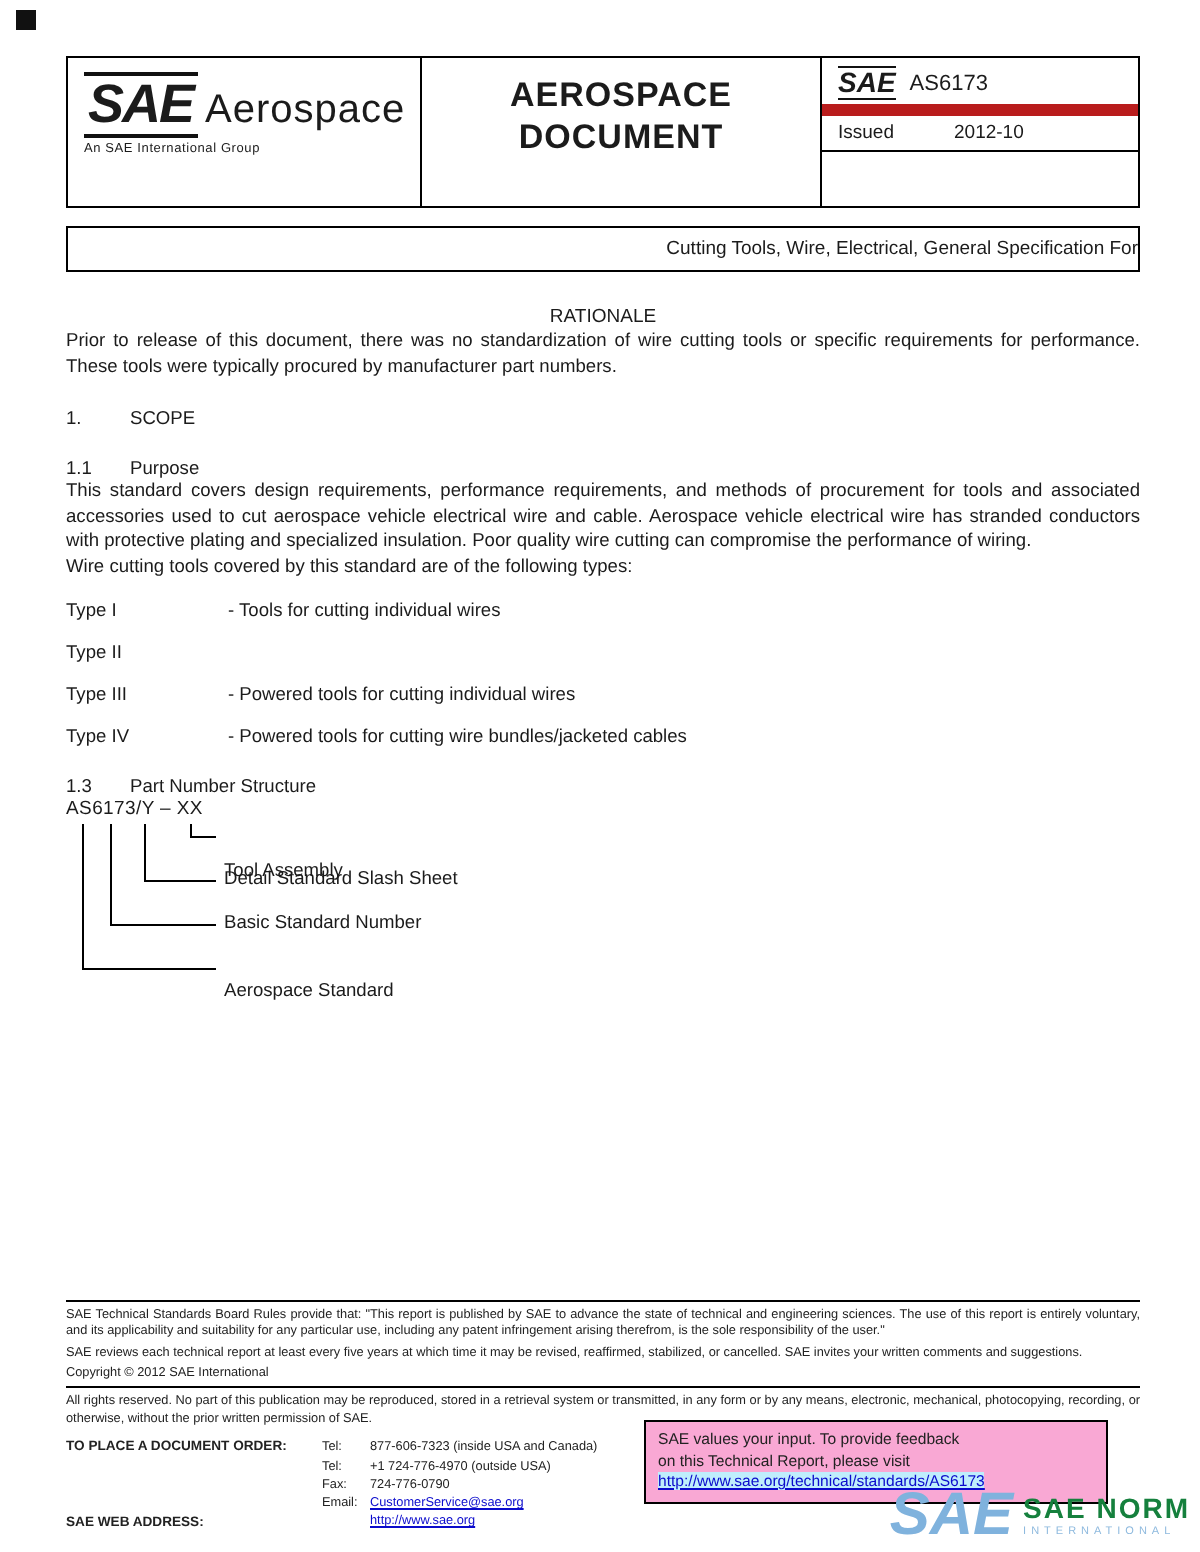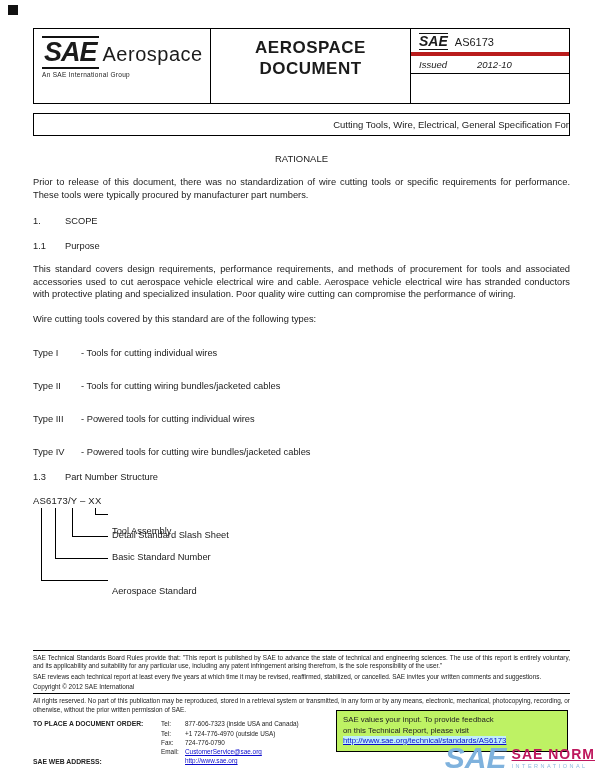--- a/index.html
+++ b/index.html
@@ -21,37 +21,37 @@
   .logo-sae { font-style:italic; font-weight:bold; font-size:27px; letter-spacing:-1px; line-height:1;
               border-top:2px solid #111; border-bottom:2px solid #111; padding:1px 2px; }
   .logo-aero { font-size:20px; letter-spacing:0.5px; }
   .logo-tagline { font-size:6.5px; margin-top:2px; letter-spacing:0.3px; }
   .cell-title { border-right:1px solid #000; text-align:center; padding-top:8px;
                 font-weight:bold; font-size:17px; line-height:1.25; letter-spacing:0.5px; }
   .cell-doc { display:flex; flex-direction:column; }
   .doc-row1 { display:flex; align-items:center; gap:7px; padding:4px 8px 2px 8px; }
   .doc-sae { font-style:italic; font-weight:bold; font-size:14px; border-top:1.5px solid #111; border-bottom:1.5px solid #111; line-height:1.1; }
   .doc-number { font-size:11px; }
-  .doc-row2 { border-top:4px solid #b91c1c; border-bottom:1px solid #000; display:flex; gap:30px;
-              padding:3px 8px; font-size:9.5px; align-items:center;font-style:italic; }
+  .doc-row2 { border-top:6px solid #b91c1c; border-bottom:1px solid #000; display:flex; gap:30px;
+              padding:3px 8px; font-size:9.5px; align-items:center; }
   .doc-fill { flex:1; }
 
   
   .subject { border:1px solid #000; text-align:right; font-size:9.5px; padding:5px 0; margin-top:9px; }
 
   
   .rationale-h { text-align:center; font-size:9.5px; margin-top:17px; }
-  .para { font-size:9.3px; line-height:1.35; text-align:justify; margin-top:12px; }
+  .para { font-size:9.3px; line-height:1.35; text-align:justify; }
   .sec-head { display:flex; gap:14px; font-size:9.3px; margin-top:15px; }
   .sec-num { min-width:18px; }
-  .type-row { display:flex; font-size:9.3px; margin-top:23px; }
+  .type-row { display:flex; font-size:9.3px; margin-top:11px;gap:33px; }
   .type-num { width:48px; }
 
   
-  .diagram { position:relative; height:100px; margin-top:13px; font-size:9.5px; }
+  .diagram { position:relative; height:100px; margin-top:1px; font-size:9.5px; }
   .pn-code { position:absolute; left:0; top:0; letter-spacing:0.2px; }
   .conn { position:absolute; border-left:1px solid #000; border-bottom:1px solid #000; }
   .conn1 { left:62px; top:13px; width:12px; height:6px; }
   .conn2 { left:39px; top:13px; width:35px; height:28px; }
   .conn3 { left:22px; top:13px; width:52px; height:50px; }
   .conn4 { left:8px;  top:13px; width:66px; height:72px; }
   .pn-label { position:absolute; left:79px; font-size:9.3px; }
   .lbl1 { top:31px; } .lbl2 { top:35px; } .lbl3 { top:57px; } .lbl4 { top:91px; }
 
   
@@ -62,29 +62,29 @@
   .copyright { margin-top:2px; }
   .divider { border-top:1px solid #000; margin-top:3px; padding-top:3px; }
   .order-wrap { display:flex; margin-top:5px; }
   .order-label { width:128px; font-weight:bold; font-size:6.8px; padding-top:1px; }
   .contact-col { width:190px; }
   .contact-row { display:flex; line-height:1.45; }
   .contact-label { width:24px; }
   .link { color:#0b0bcc; text-decoration:underline; cursor:pointer; }
   .web-address { position:absolute; left:0; top:108px; font-weight:bold; font-size:6.8px; }
 
-  .feedback-box { position:absolute; right:2px; top:60px; width:218px; border:1.2px solid #000;
-                  padding:4px 6px; font-size:7.8px; line-height:1.35; background:#bef264; }
+  .feedback-box { position:absolute; right:16px; top:60px; width:218px; border:1.2px solid #000;
+                  padding:4px 6px; font-size:7.8px; line-height:1.35; background:#f9a8d4; }
   .feedback-url { color:#0b0bcc; text-decoration:underline; background:#bfeefc; cursor:pointer; }
 
   
   .watermark { position:absolute; right:5px; bottom:3px; display:flex; align-items:center; gap:5px; }
   .wm-sae { font-size:30px; font-style:italic; font-weight:bold; color:#7fb2dd; line-height:1; }
   .wm-text { display:flex; flex-direction:column; }
-  .wm-norm { font-size:14px; font-weight:bold; color:#be185d; letter-spacing:1px; line-height:1.1;text-decoration:underline; }
+  .wm-norm { font-size:14px; font-weight:bold; color:#15803d; letter-spacing:1px; line-height:1.1; }
   .wm-sub  { font-size:5.5px; color:#8db9de; letter-spacing:2.5px; }
 </style>
 </head>
 <body>
 
 <div class="page">
 
   <div class="corner-mark"></div>
 
   <div class="content">
@@ -131,21 +131,20 @@
     <div class="para">This standard covers design requirements, performance requirements, and methods of procurement for tools and associated accessories used to cut aerospace vehicle electrical wire and cable. Aerospace vehicle electrical wire has stranded conductors with protective plating and specialized insulation. Poor quality wire cutting can compromise the performance of wiring.</div>
 
     <div class="para">Wire cutting tools covered by this standard are of the following types:</div>
 
     <div class="type-row">
       <span class="type-num">Type I</span>
       <span>- Tools for cutting individual wires</span>
     </div>
     <div class="type-row">
       <span class="type-num">Type II</span>
-      <span>- Tools for cutting wiring bundles/jacketed cables</span>
     </div>
     <div class="type-row">
       <span class="type-num">Type III</span>
       <span>- Powered tools for cutting individual wires</span>
     </div>
     <div class="type-row">
       <span class="type-num">Type IV</span>
       <span>- Powered tools for cutting wire bundles/jacketed cables</span>
     </div>
 

